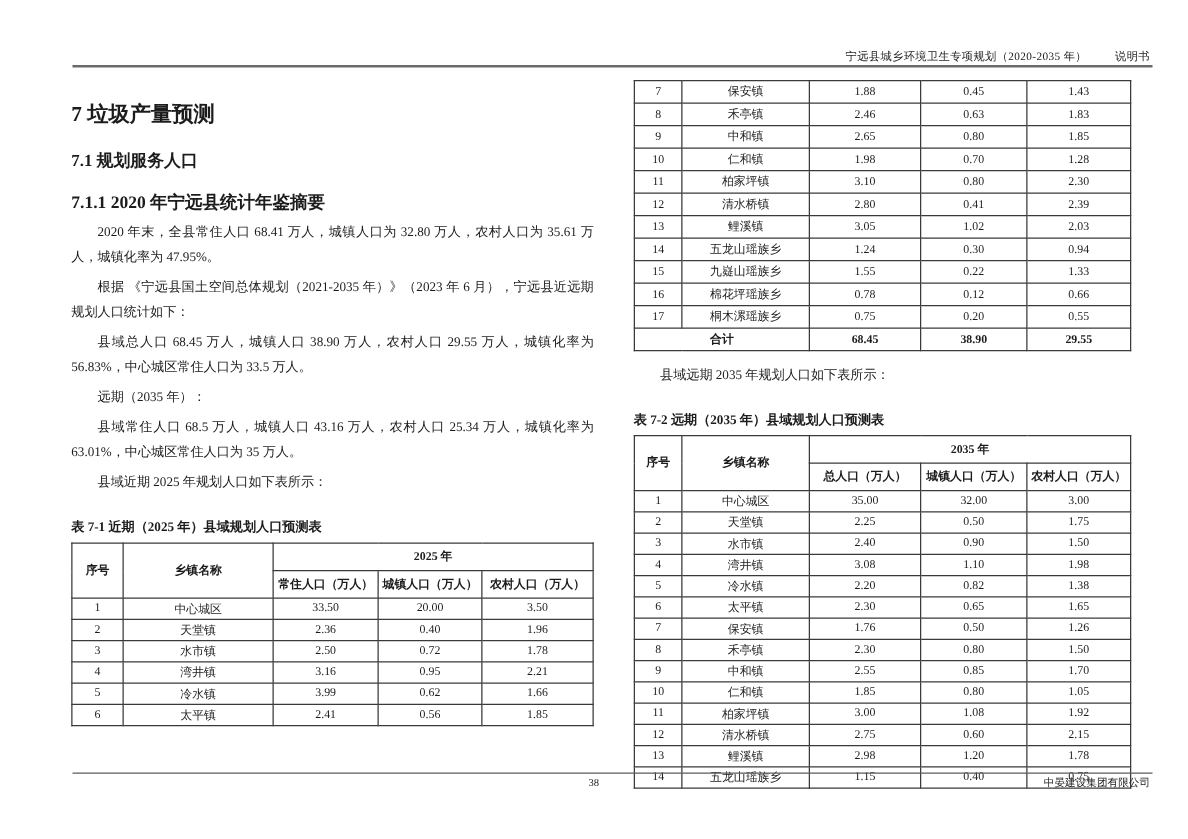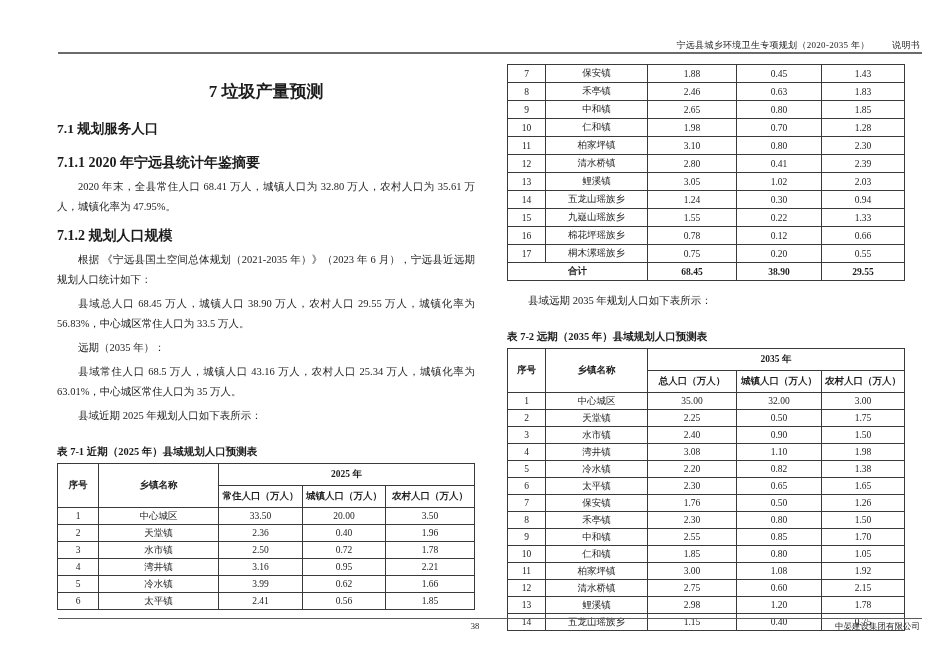--- a/index.html
+++ b/index.html
@@ -19,21 +19,21 @@
   }
   .running-head .doc-label{margin-left:20px;}
   .head-rule{
     position:absolute;top:52px;left:58px;right:28px;
     border-top:2px solid #6b6b6b;
   }
   
   .col-left{position:absolute;left:57px;top:76px;width:418px;}
   .col-right{position:absolute;left:507px;top:64px;width:398px;}
 
-  h1.chapter{font-size:17px;font-weight:bold;text-align:center;margin:4px 0 16px;line-height:24px;}
+  h1.chapter{font-size:17px;font-weight:bold;margin:4px 0 16px;line-height:24px;}
   h2.sec{font-size:13.5px;font-weight:bold;margin:0 0 16px;line-height:18px;}
   h3.subsec{font-size:14px;font-weight:bold;margin:0 0 6px;line-height:17px;}
   p.body{
     font-size:10.5px;line-height:20px;margin:0 0 4px;
     text-indent:2em;text-align:justify;
   }
   .table-caption{
     font-size:10.5px;font-weight:bold;text-align:left;
     margin:19px 0 4px;line-height:14px;
   }
@@ -75,21 +75,20 @@
     <span>宁远县城乡环境卫生专项规划（2020-2035 年）</span>
     <span class="doc-label">说明书</span>
   </div>
   <div class="head-rule"></div>
 
   <div class="col-left">
     <h1 class="chapter">7 垃圾产量预测</h1>
     <h2 class="sec">7.1 规划服务人口</h2>
     <h3 class="subsec">7.1.1 2020 年宁远县统计年鉴摘要</h3>
     <p class="body">2020 年末，全县常住人口 68.41 万人，城镇人口为 32.80 万人，农村人口为 35.61 万人，城镇化率为 47.95%。</p>
-    <h3 class="subsec" style="margin-top:10px;">7.1.2 规划人口规模</h3>
     <p class="body">根据 《宁远县国土空间总体规划（2021-2035 年）》（2023 年 6 月），宁远县近远期规划人口统计如下：</p>
     <p class="body">县域总人口 68.45 万人，城镇人口 38.90 万人，农村人口 29.55 万人，城镇化率为 56.83%，中心城区常住人口为 33.5 万人。</p>
     <p class="body">远期（2035 年）：</p>
     <p class="body">县域常住人口 68.5 万人，城镇人口 43.16 万人，农村人口 25.34 万人，城镇化率为 63.01%，中心城区常住人口为 35 万人。</p>
     <p class="body">县域近期 2025 年规划人口如下表所示：</p>
 
     <div class="table-caption">表 7-1  近期（2025 年）县域规划人口预测表</div>
     <table class="doc">
       <colgroup>
         <col style="width:41px">

